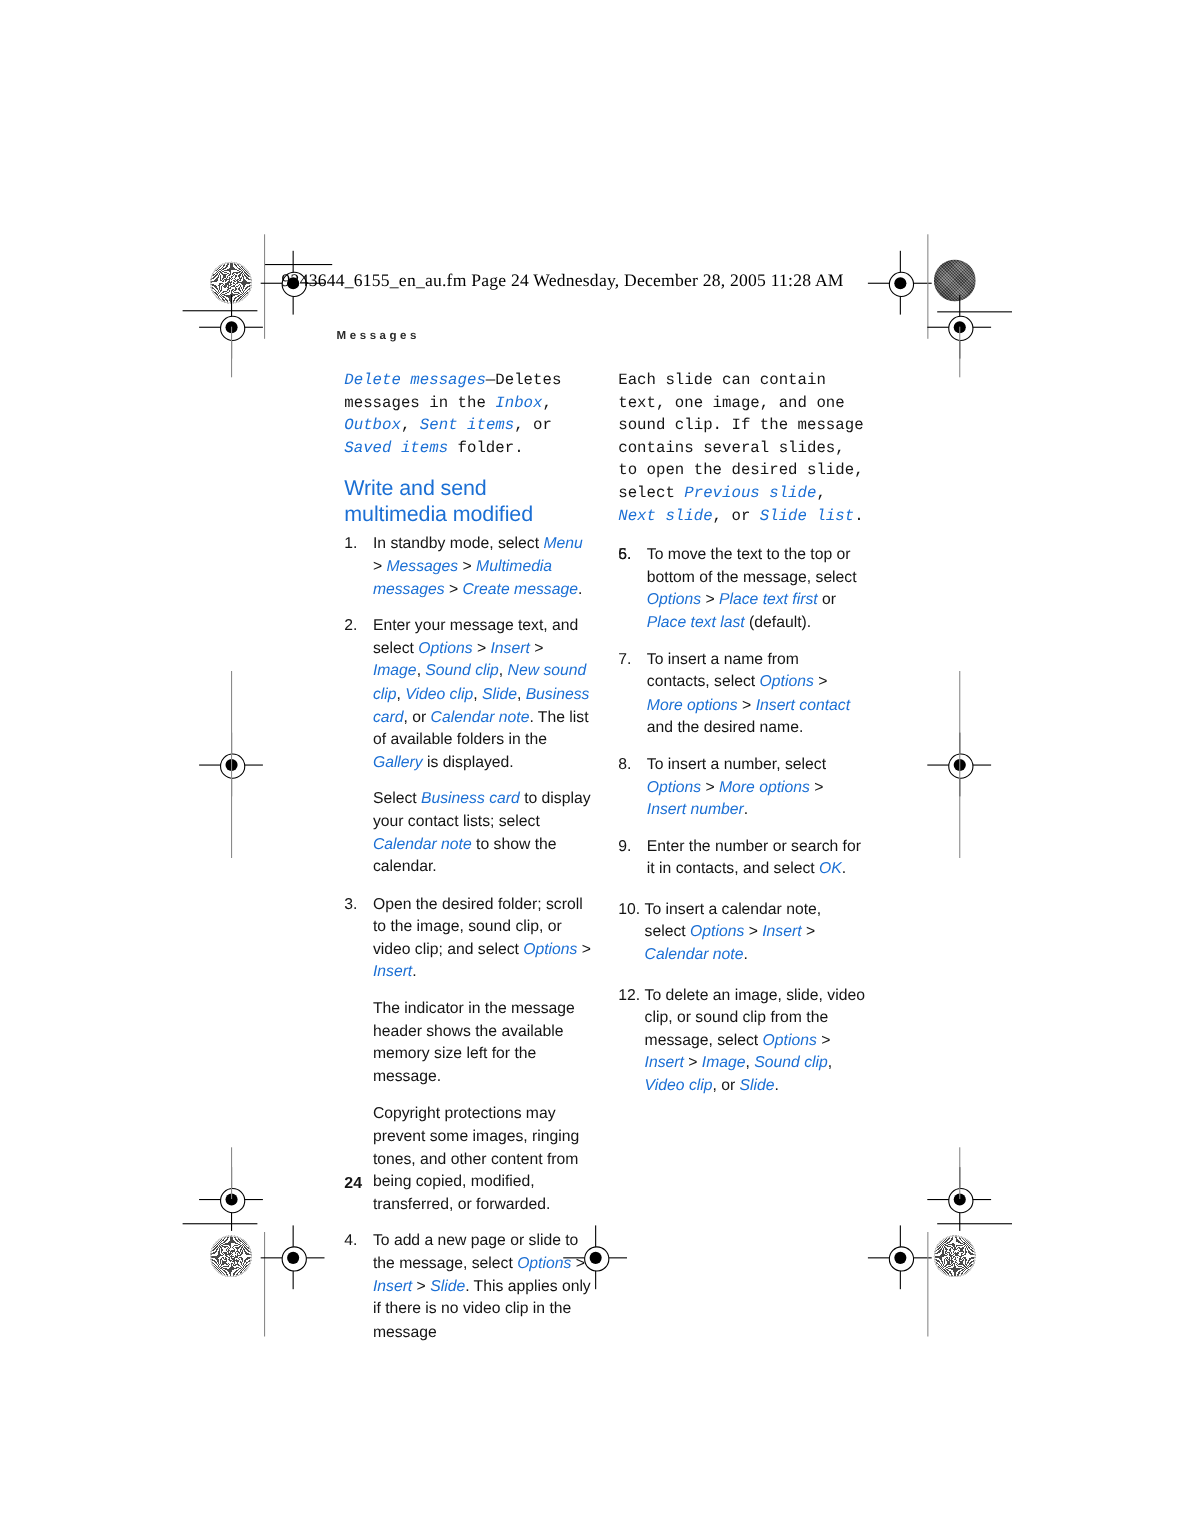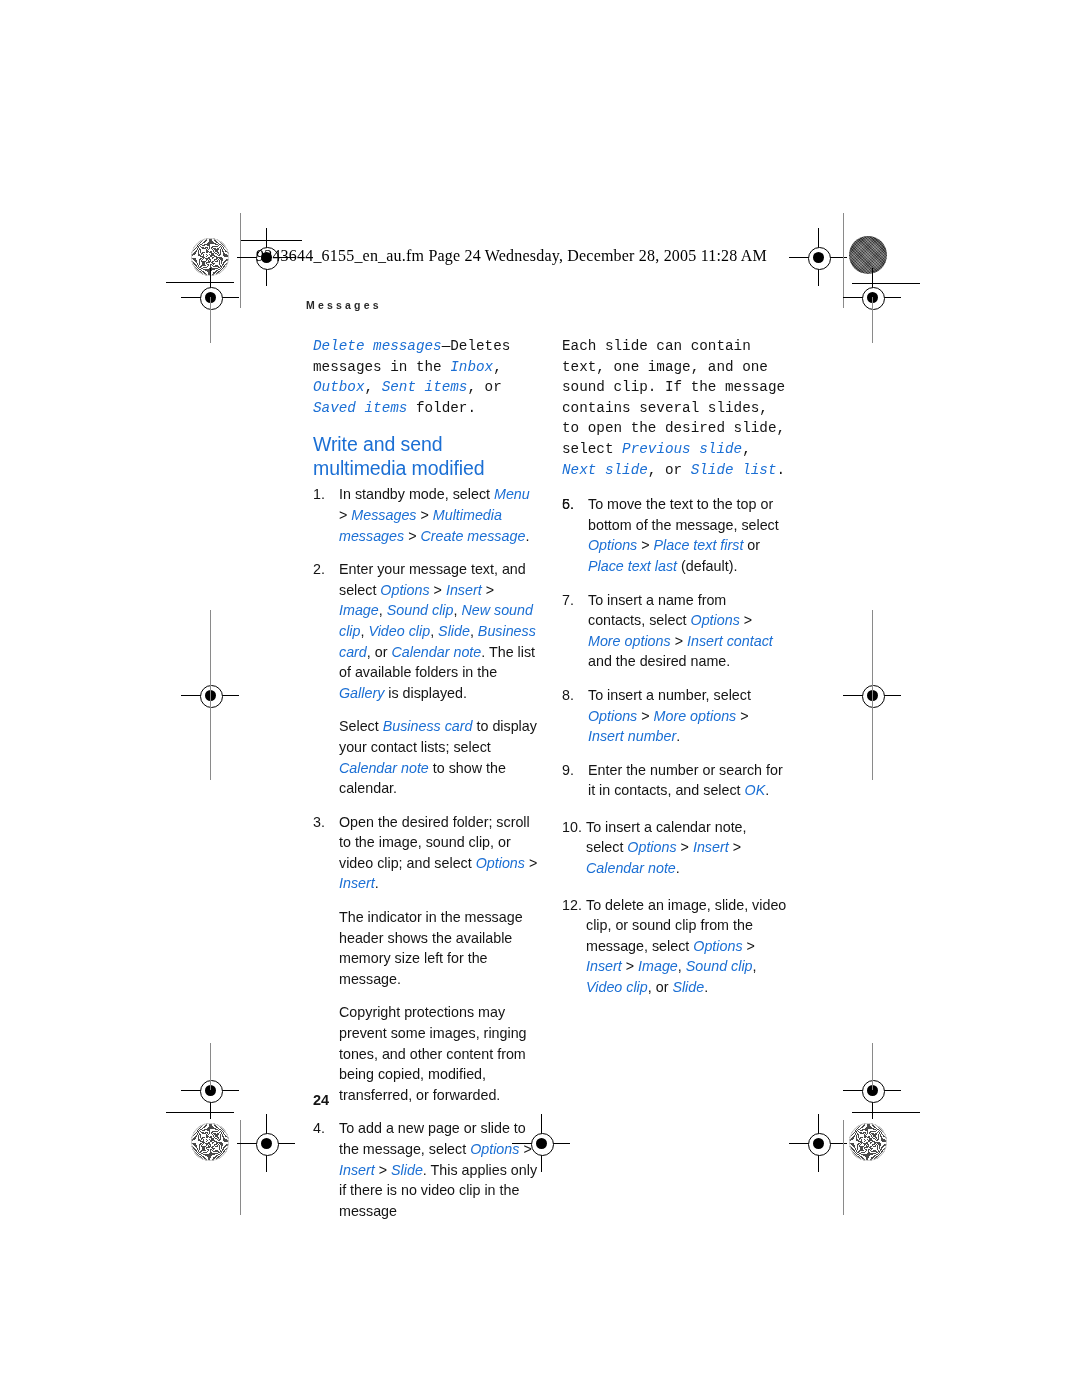--- a/index.html
+++ b/index.html
@@ -128,21 +128,20 @@
     font-style: italic;
     color: #1b6fd4;
   }
 
   .pagenum {
     position: absolute;
     left: 313px; top: 1068px;
     font-size: 14.5px;
     font-weight: bold;
     color: #141414;
-    margin-top: 24px;
   }
 </style>
 </head>
 <body>
 
 <div class="marks">
 
   <div class="starburst" style="left:210px; top:257px;"></div>
   <div class="underline-rule" style="left:240px; top:240px; width:62px;"></div>
   <div class="trimline v" style="left:240px; top:213px; height:95px; background:#8a8a8a;"></div>

